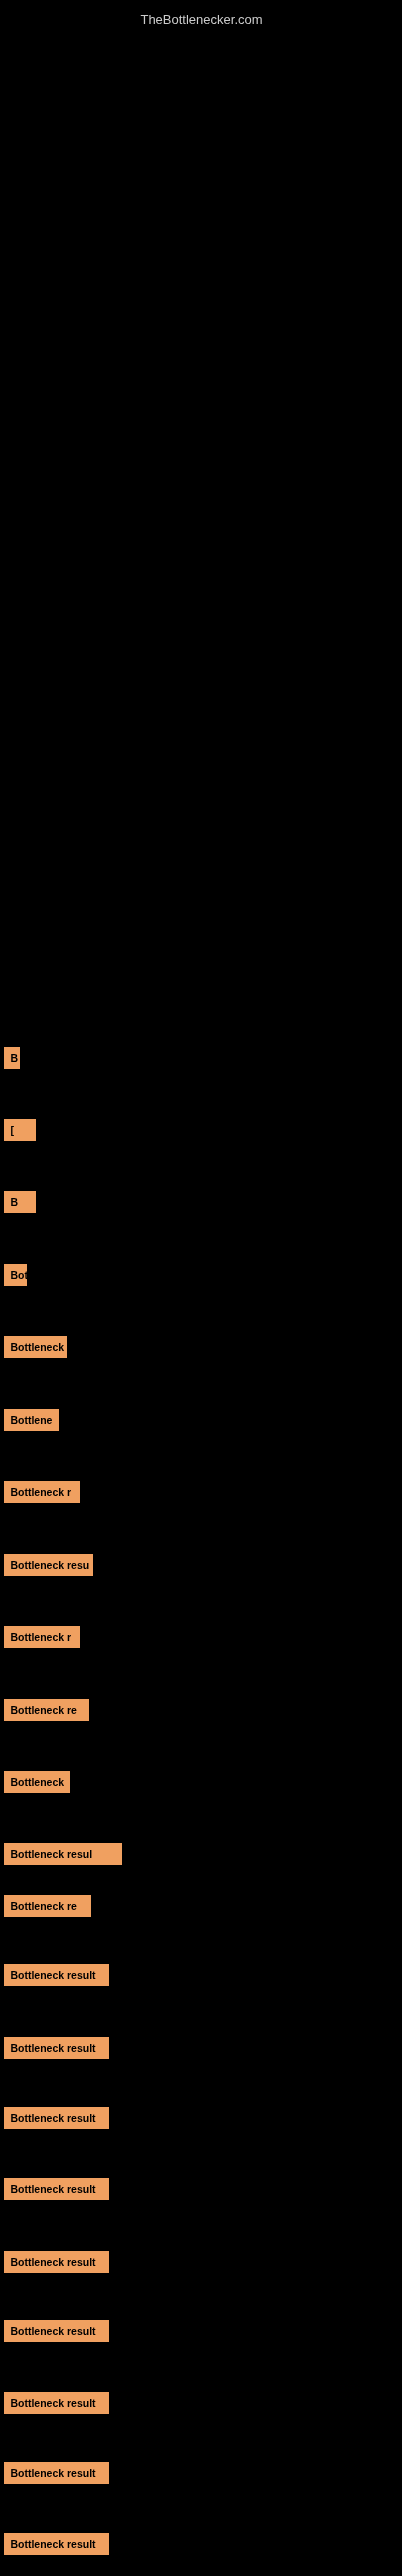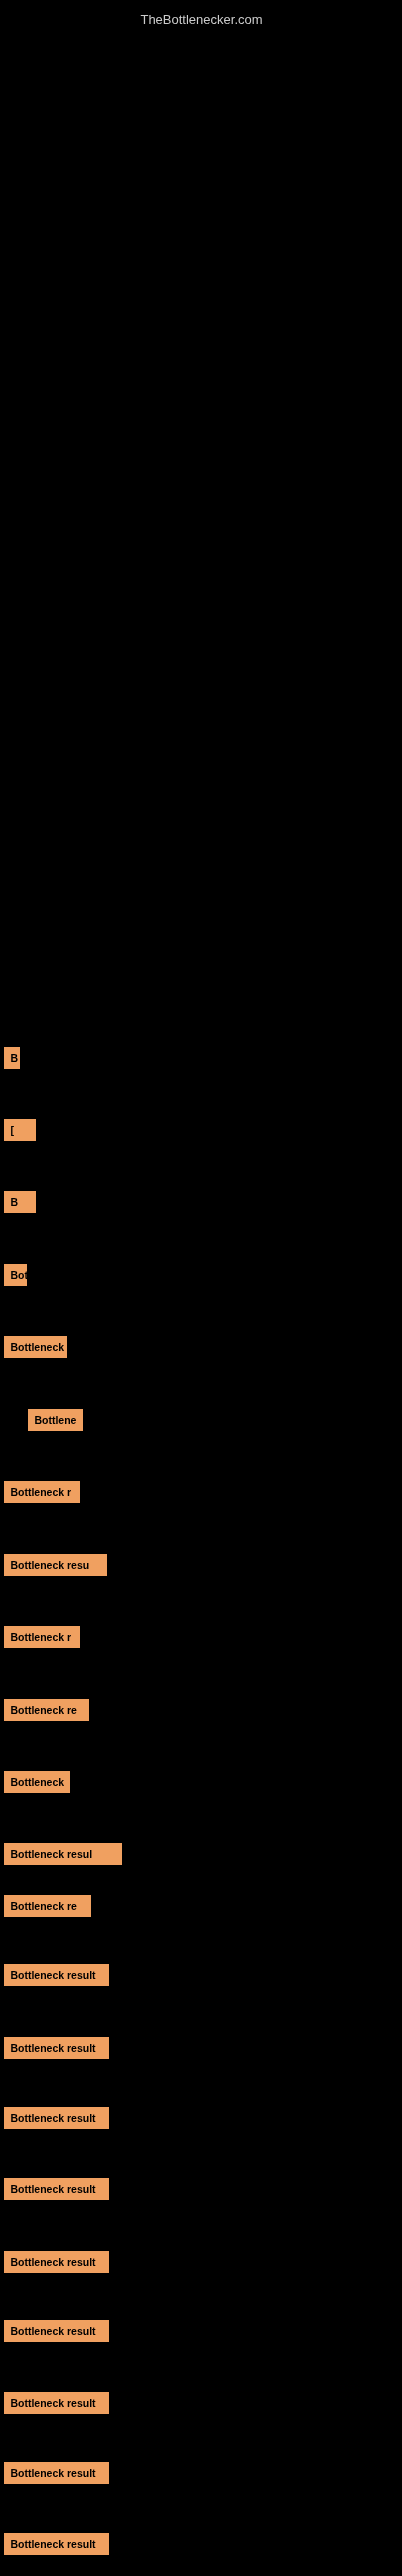--- a/index.html
+++ b/index.html
@@ -58,27 +58,27 @@
 </div>
 <div class="result-item result-medium-1" style="position:absolute; top:1191px; left:4px;">
   B
 </div>
 <div class="result-item" style="position:absolute; top:1264px; left:4px; width:23px; overflow:hidden;">
   Bottle
 </div>
 <div class="result-item" style="position:absolute; top:1336px; left:4px; width:63px; overflow:hidden;">
   Bottleneck
 </div>
-<div class="result-item" style="position:absolute; top:1409px; left:4px; width:55px; overflow:hidden;margin-left:24px;">
+<div class="result-item" style="position:absolute; top:1409px; left:4px; width:55px; overflow:hidden;">
   Bottlene
 </div>
 <div class="result-item" style="position:absolute; top:1481px; left:4px; width:76px; overflow:hidden;">
   Bottleneck r
 </div>
-<div class="result-item" style="position:absolute; top:1554px; left:4px; width:103px; overflow:hidden;">
+<div class="result-item" style="position:absolute; top:1554px; left:4px; width:89px; overflow:hidden;">
   Bottleneck resu
 </div>
 <div class="result-item" style="position:absolute; top:1626px; left:4px; width:76px; overflow:hidden;">
   Bottleneck r
 </div>
 <div class="result-item" style="position:absolute; top:1699px; left:4px; width:85px; overflow:hidden;">
   Bottleneck re
 </div>
 <div class="result-item" style="position:absolute; top:1771px; left:4px; width:66px; overflow:hidden;">
   Bottleneck

